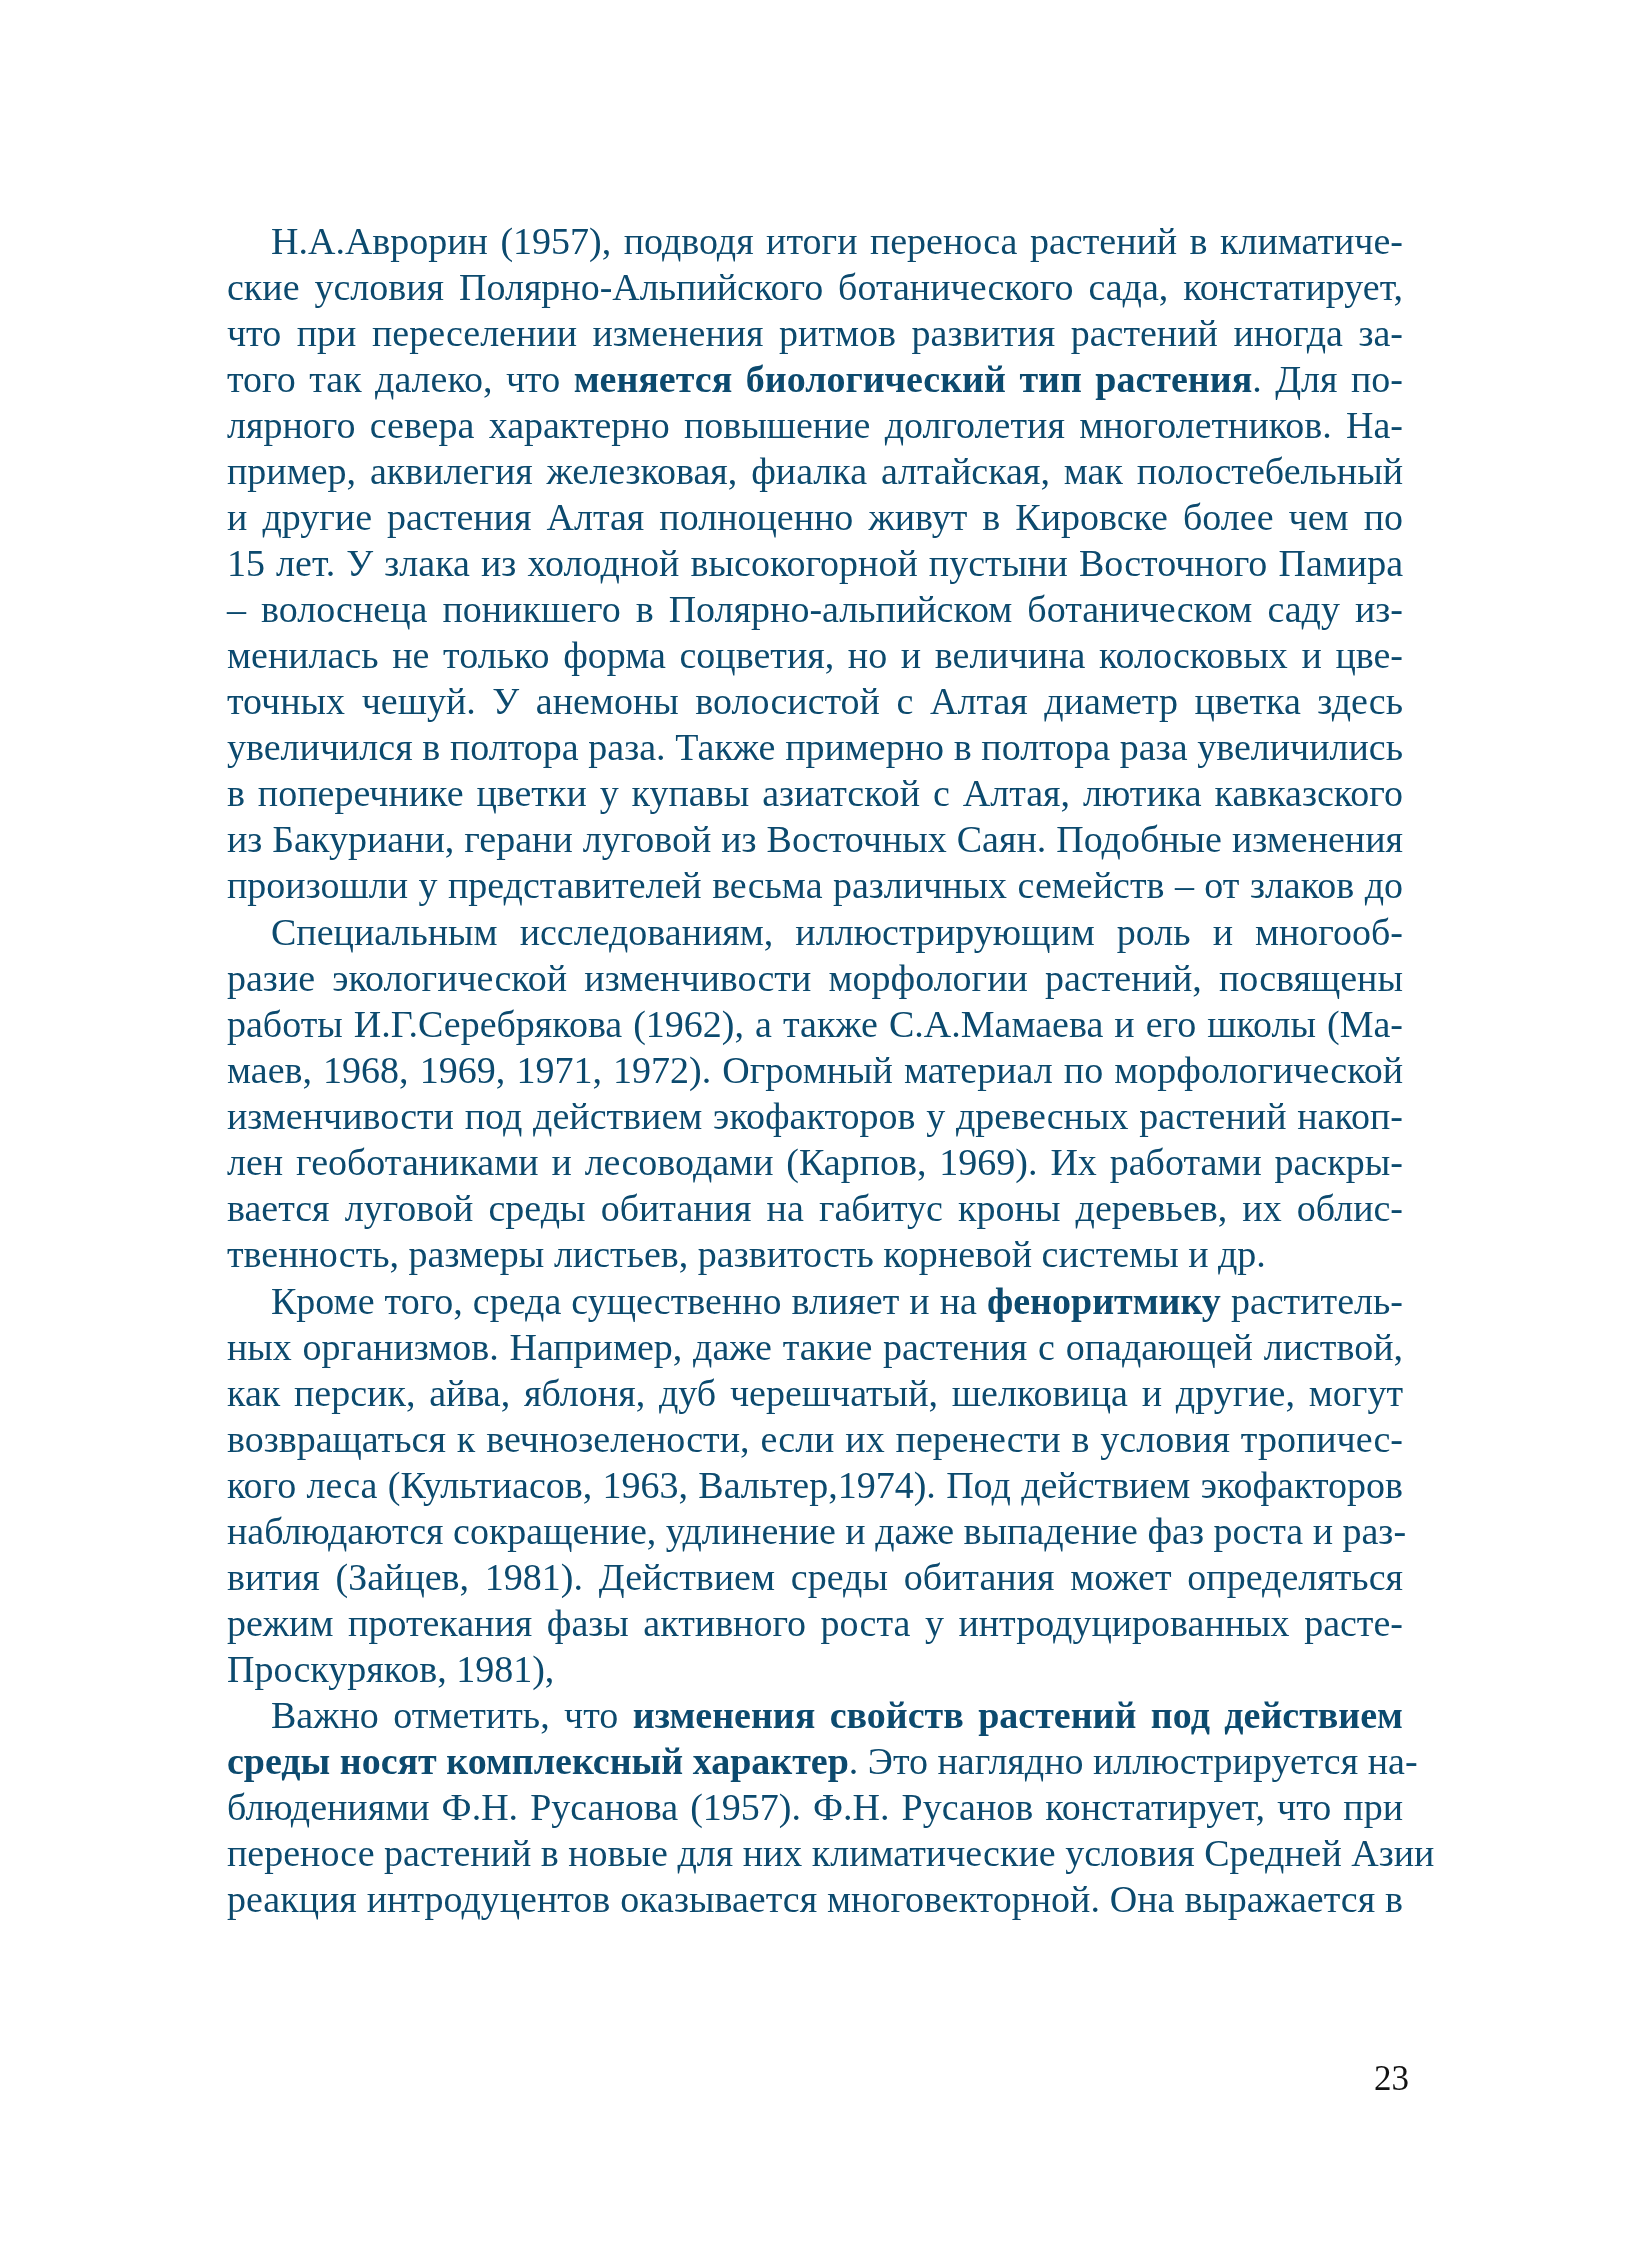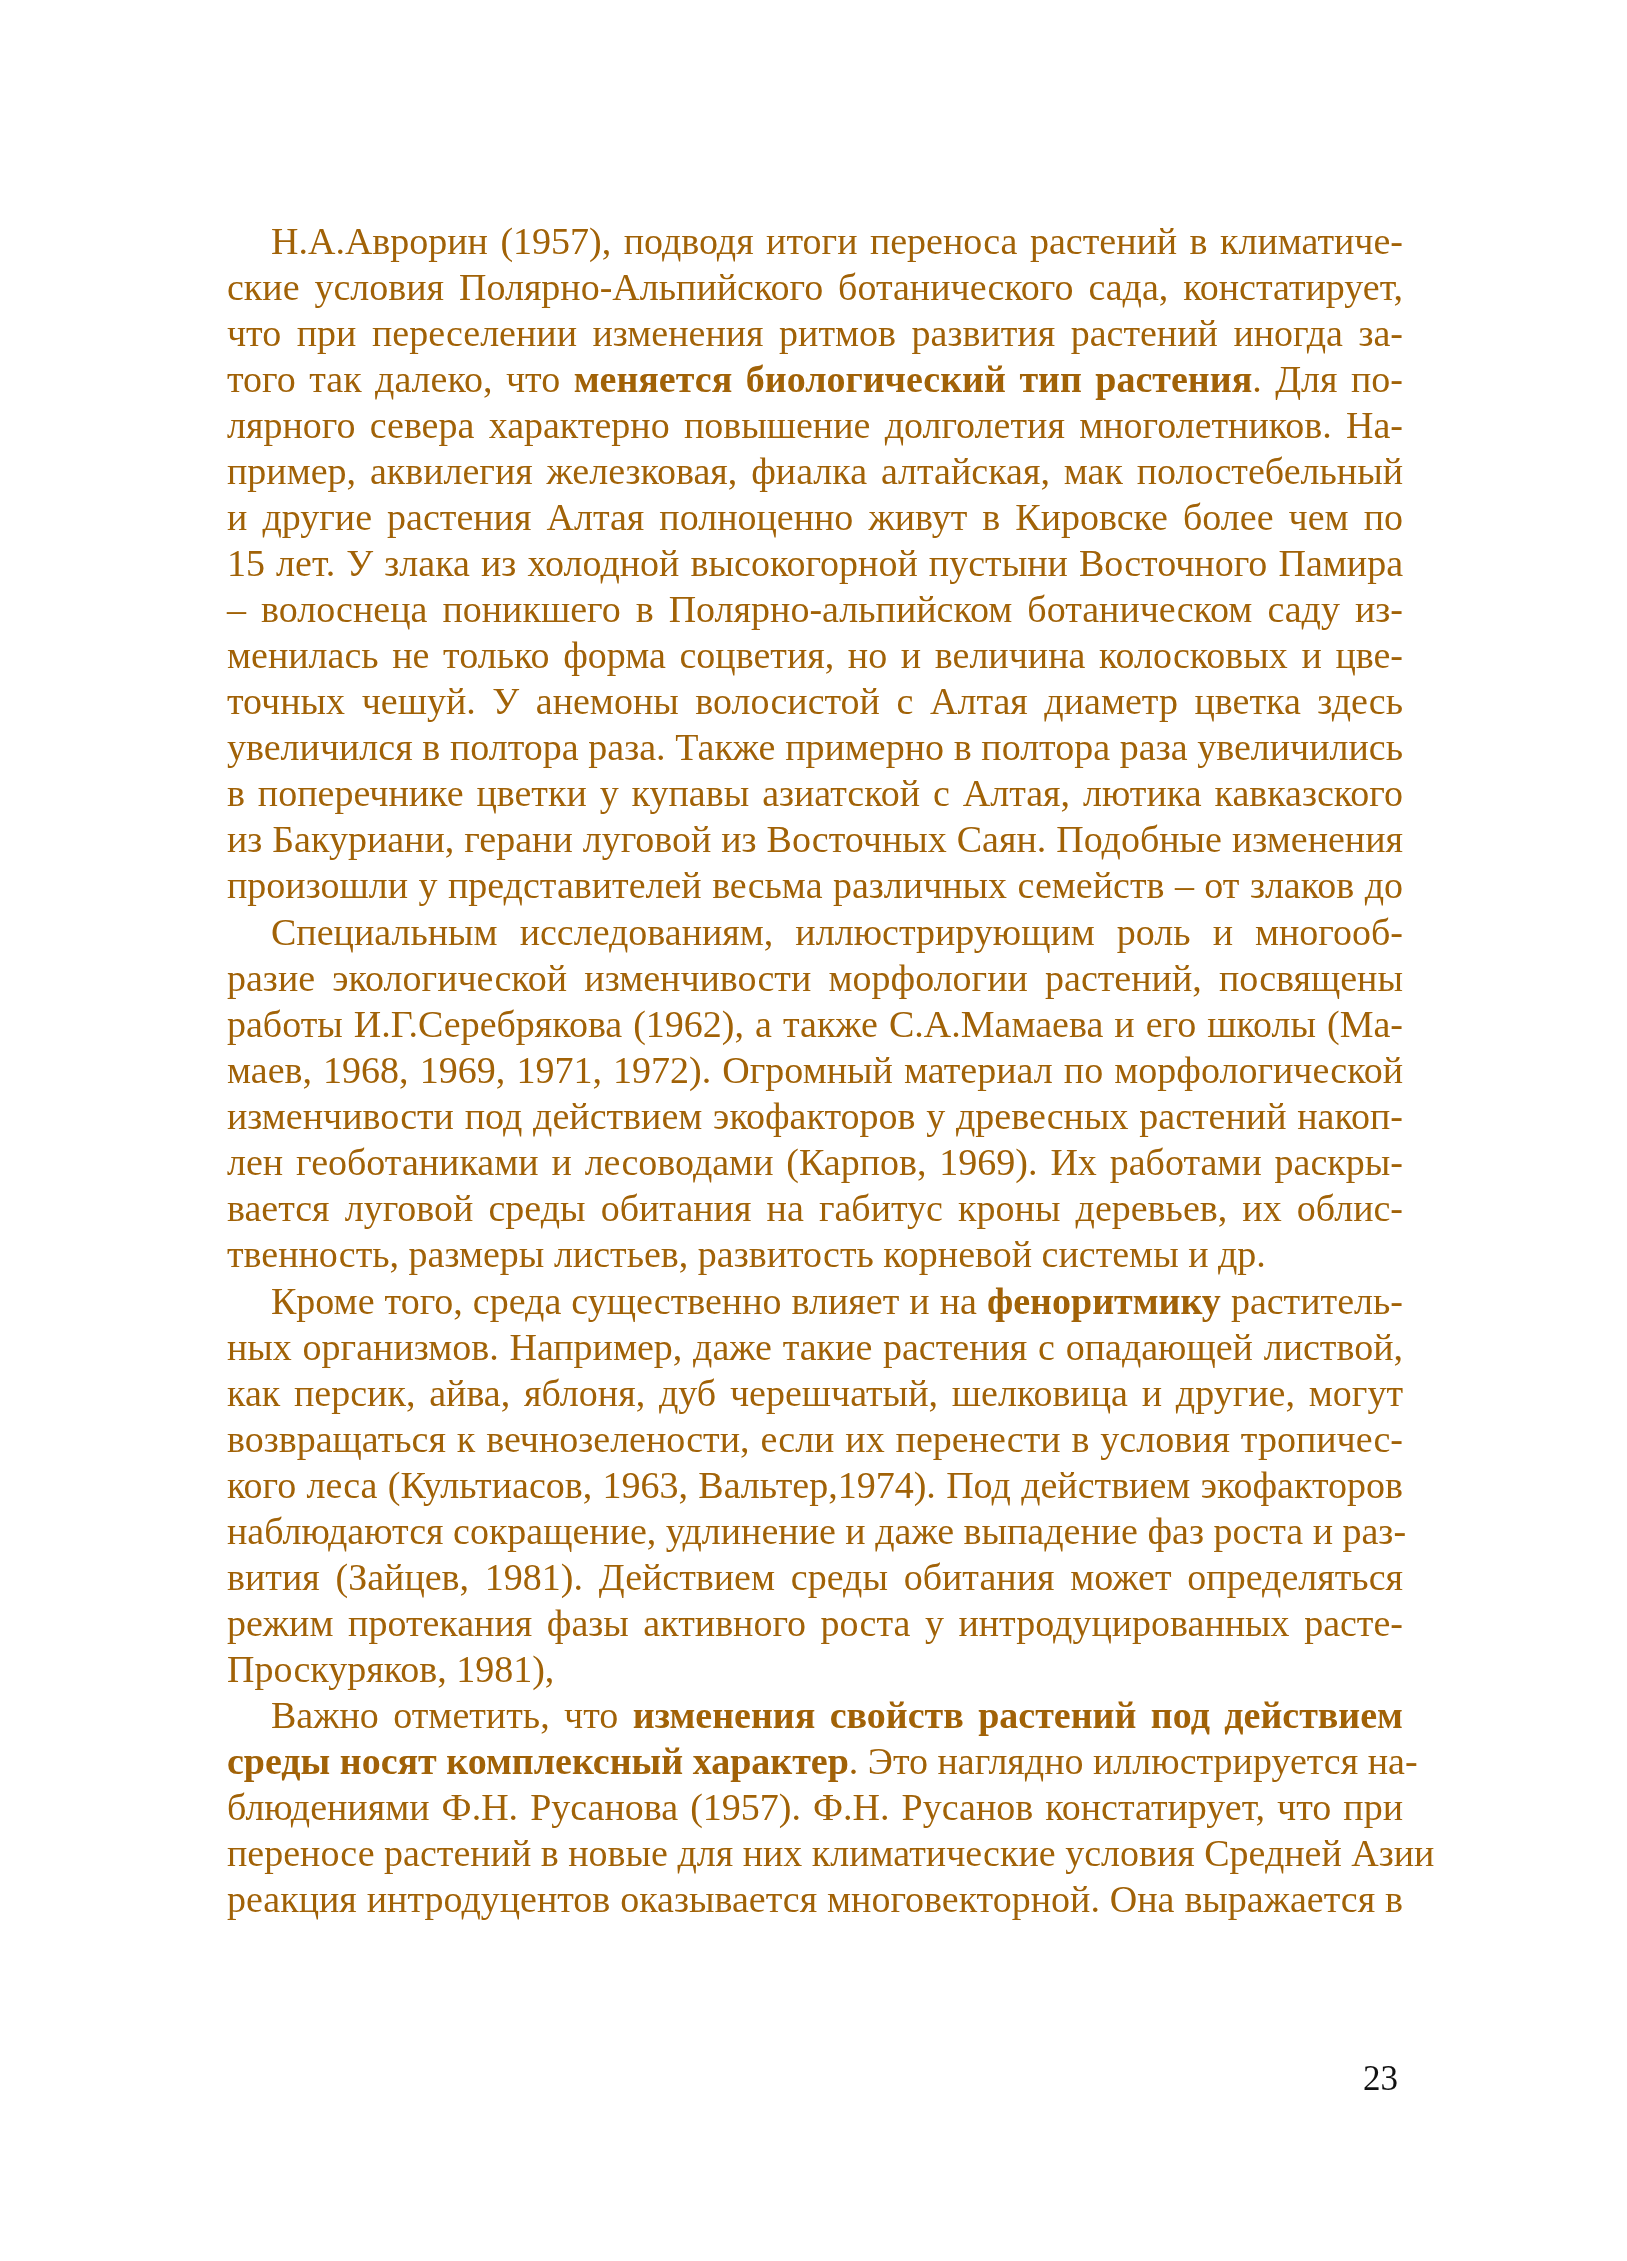--- a/index.html
+++ b/index.html
@@ -7,21 +7,21 @@
     .page {
       position: absolute; left: 0; top: 0; width: 1628px; height: 2261px; background: #ffffff;
     }
     .text-column {
       position: absolute;
       left: 227px;
       top: 218px;
       width: 1176px;
       font-family: "Liberation Serif", "DejaVu Serif", serif;
       font-size: 38px;
-      color: #a16207;
+      color: #0c4a6e;
     }
     .paragraph { margin: 0 0 0.8px 0; padding: 0; }
     .line {
       display: block;
       height: 46px;
       line-height: 46px;
       white-space: nowrap;
       text-align: justify;
       text-align-last: justify;
       overflow: visible;
@@ -31,20 +31,21 @@
     .seg-bold { font-weight: bold; }
     .page-number {
       position: absolute;
       left: 1363px;
       top: 2060px;
       width: 46px;
       font-family: "Liberation Serif", "DejaVu Serif", serif;
       font-size: 35px;
       line-height: 38px;
       color: #111111;
+      text-align: right;
     }
   </style>
 </head>
 <body>
 
 <div class="page">
   <div class="text-column" id="text-column">
       <div class="paragraph">
         <span class="line indent"><span>Н.А.Аврорин (1957), подводя итоги переноса растений в климатиче-</span></span>
         <span class="line"><span>ские условия Полярно-Альпийского ботанического сада, констатирует,</span></span>

